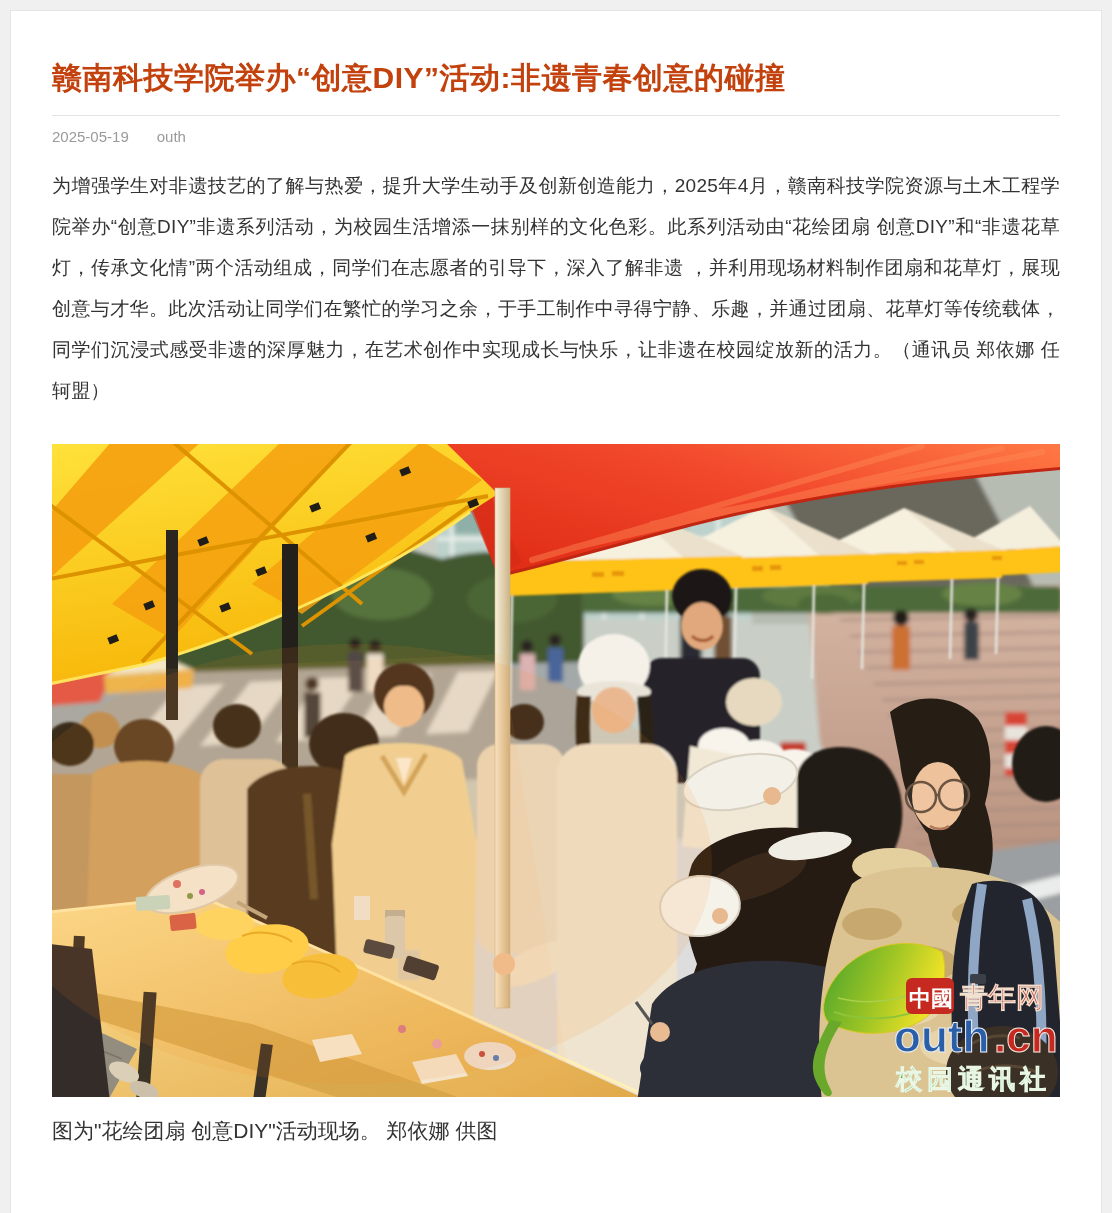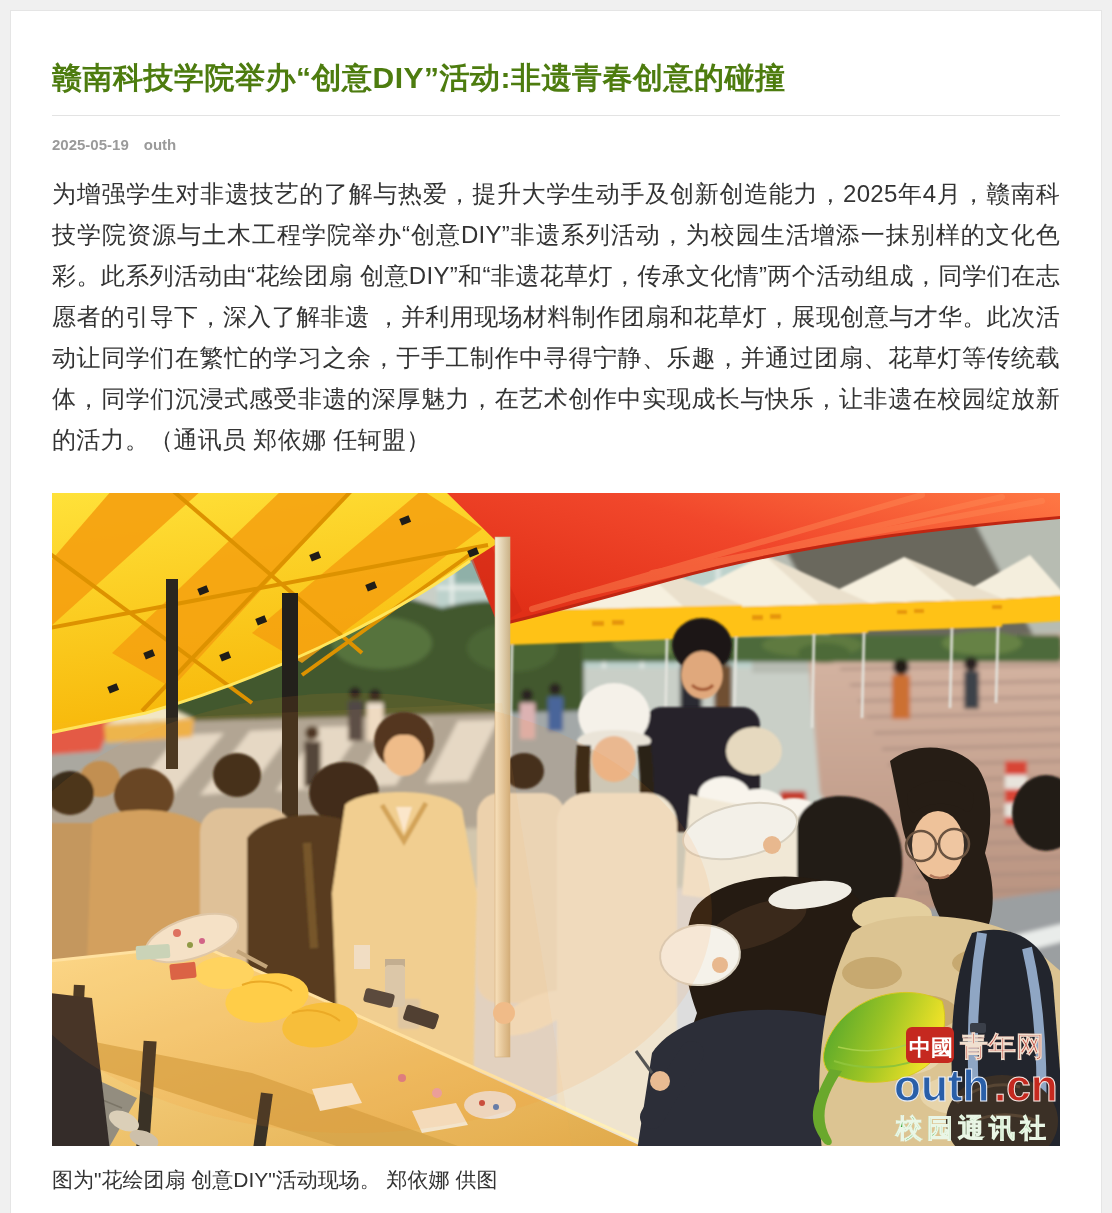--- a/index.html
+++ b/index.html
@@ -9,26 +9,26 @@
     font-family:"Liberation Sans","DejaVu Sans",sans-serif;
     position:relative;
   }
   .card{
     position:absolute;left:10px;top:10px;width:1092px;min-height:1250px;
     background:#ffffff;border:1px solid #e5e5e5;box-sizing:border-box;
   }
   .content{padding:0 41px;}
   .title{
     margin:47px 0 0 0;font-size:30px;line-height:1.35;font-weight:700;
-    color:#4d7c0f;letter-spacing:0.5px;
+    color:#c2410c;letter-spacing:0.5px;
   }
   .divider{margin-top:16px;border:none;border-top:1px solid #e3e3e3;height:0;}
-  .meta{margin-top:20px;font-size:15px;color:#9a9a9a;display:flex;gap:15px;font-weight:bold;}
+  .meta{margin-top:12px;font-size:15px;color:#9a9a9a;display:flex;gap:28px;}
   .body-text{
-    margin-top:20px;font-size:24px;line-height:41px;color:#333;
+    margin-top:20px;font-size:19px;line-height:41px;color:#333;
     text-align:justify;letter-spacing:0.3px;
   }
   .photo{margin-top:33px;width:1008px;height:653px;overflow:hidden;background:#ddd;}
   .photo svg{display:block;width:1008px;height:653px;}
   .caption{margin-top:19px;font-size:21px;line-height:30px;color:#333;}
   .wm-cn{font-weight:700;}
 </style>
 </head>
 <body>
 

